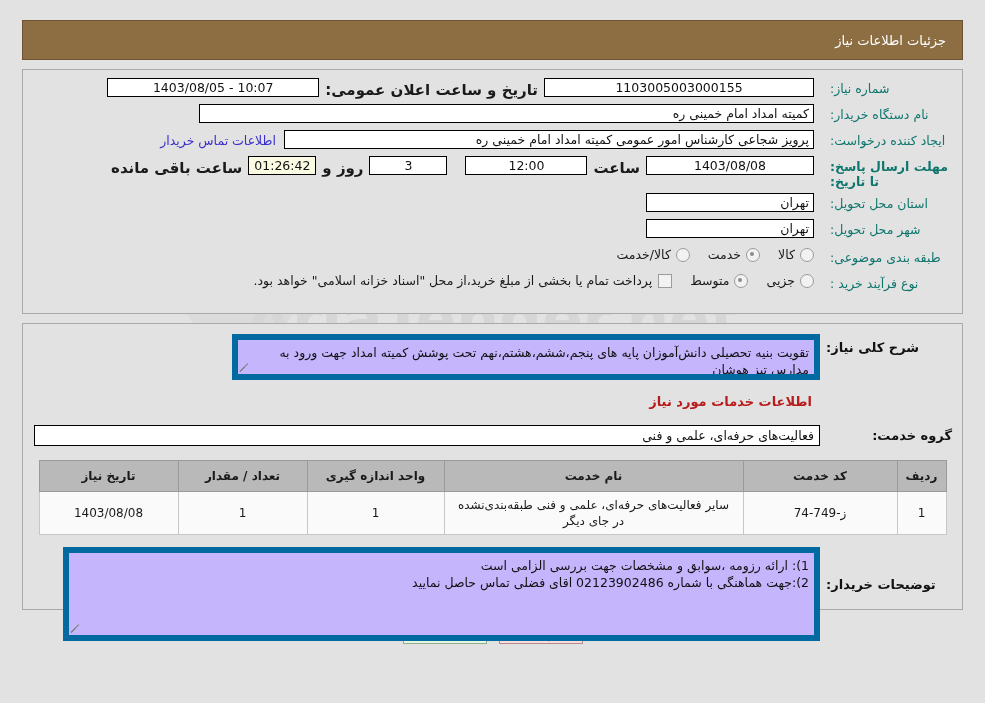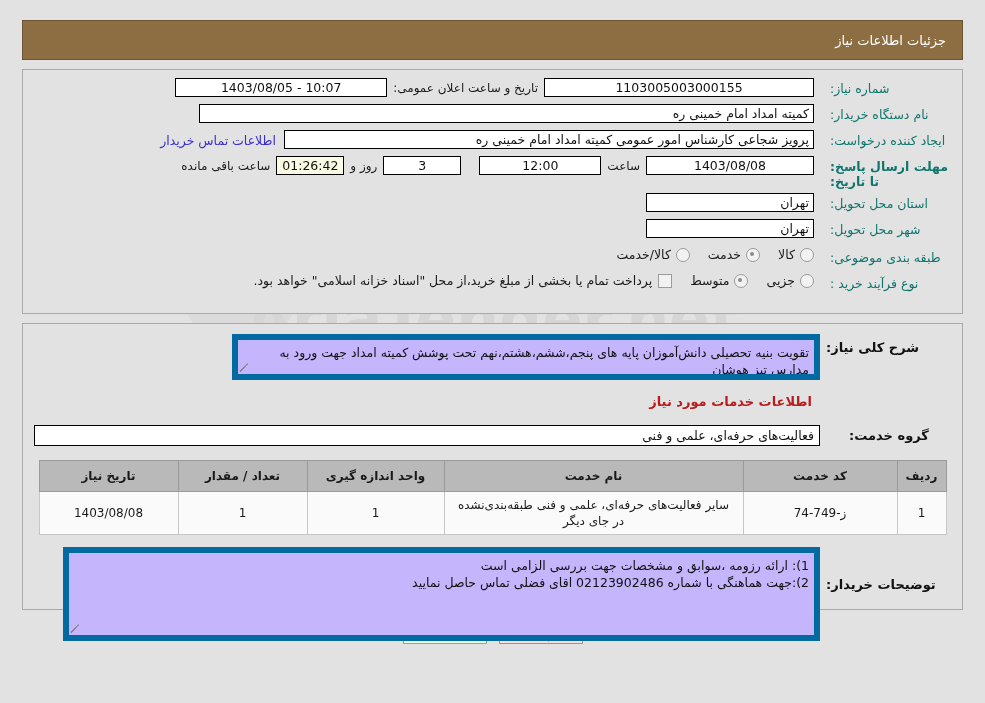--- a/index.html
+++ b/index.html
@@ -109,24 +109,25 @@
     direction: ltr;
     justify-content: center;
   }
   .fld.timer {
     background: #fbfbe4;
     direction: ltr;
     justify-content: center;
   }
 
   .inline-lbl {
-    font-size: 12px;
+    font-size: 15px;
     color: #1a1a1a;
     padding: 3px 6px 0 6px;
     white-space: nowrap;
+    font-weight: bold;
   }
 
   .link {
     color: #3b2ecb;
     font-size: 12.5px;
     padding: 3px 8px 0 8px;
     cursor: pointer;
     white-space: nowrap;
   }
 
@@ -246,21 +247,21 @@
   }
 
   .group-row {
     display: flex;
     align-items: center;
     margin-top: 16px;
   }
   .group-lbl {
     width: 132px;
     flex: 0 0 132px;
-    text-align: center;
+    text-align: right;
     font-size: 13px;
     font-weight: bold;
     color: #111;
     padding-left: 6px;
     box-sizing: border-box;
   }
   .group-fld {
     width: 786px;
     height: 21px;
     border: 1px solid #000;

